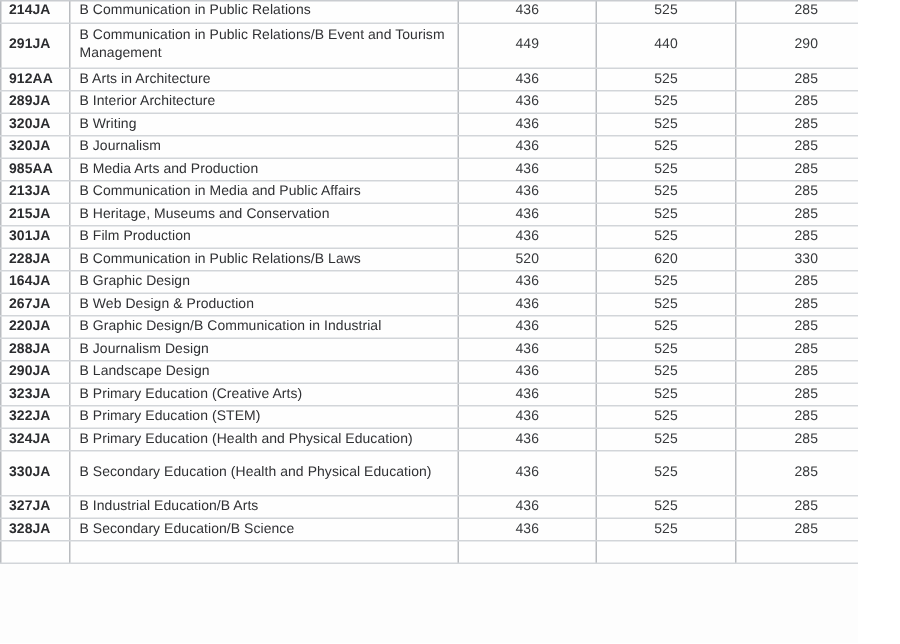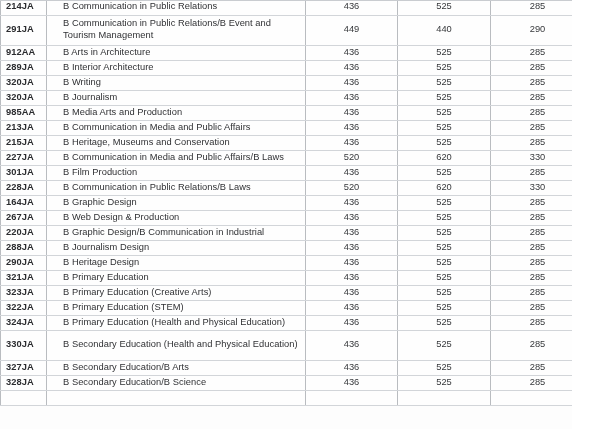--- a/index.html
+++ b/index.html
@@ -48,21 +48,21 @@
   }
   table.course-table tr td:first-child {
     border-left: 1px solid #b9bcc0;
   }
   table.course-table td.cell-code {
     font-weight: 600;
     padding-left: 5px;
     color: #2b2c2f;
   }
   table.course-table td.cell-name {
-    padding-left: 16px;
+    padding-left: 6px;
   }
   table.course-table td.cell-num {
     text-align: center;
     color: #36383b;
   }
   table.course-table tr.row-tall td {
     height: 30px;
   }
   
   table.course-table tr.row-sliver td {
@@ -149,27 +149,20 @@
           <td class="cell-num">285</td>
         </tr>
         <tr class="row">
           <td class="cell-code">215JA</td>
           <td class="cell-name">B Heritage, Museums and Conservation</td>
           <td class="cell-num">436</td>
           <td class="cell-num">525</td>
           <td class="cell-num">285</td>
         </tr>
         <tr class="row">
-          <td class="cell-code">227JA</td>
-          <td class="cell-name">B Communication in Media and Public Affairs/B Laws</td>
-          <td class="cell-num">520</td>
-          <td class="cell-num">620</td>
-          <td class="cell-num">330</td>
-        </tr>
-        <tr class="row">
           <td class="cell-code">301JA</td>
           <td class="cell-name">B Film Production</td>
           <td class="cell-num">436</td>
           <td class="cell-num">525</td>
           <td class="cell-num">285</td>
         </tr>
         <tr class="row">
           <td class="cell-code">228JA</td>
           <td class="cell-name">B Communication in Public Relations/B Laws</td>
           <td class="cell-num">520</td>
@@ -199,28 +192,21 @@
         </tr>
         <tr class="row">
           <td class="cell-code">288JA</td>
           <td class="cell-name">B Journalism Design</td>
           <td class="cell-num">436</td>
           <td class="cell-num">525</td>
           <td class="cell-num">285</td>
         </tr>
         <tr class="row">
           <td class="cell-code">290JA</td>
-          <td class="cell-name">B Heritage Design</td>
-          <td class="cell-num">436</td>
-          <td class="cell-num">525</td>
-          <td class="cell-num">285</td>
-        </tr>
-        <tr class="row">
-          <td class="cell-code">321JA</td>
-          <td class="cell-name">B Primary Education</td>
+          <td class="cell-name">B Landscape Design</td>
           <td class="cell-num">436</td>
           <td class="cell-num">525</td>
           <td class="cell-num">285</td>
         </tr>
         <tr class="row">
           <td class="cell-code">323JA</td>
           <td class="cell-name">B Primary Education (Creative Arts)</td>
           <td class="cell-num">436</td>
           <td class="cell-num">525</td>
           <td class="cell-num">285</td>
@@ -241,21 +227,21 @@
         </tr>
         <tr class="row row-tall">
           <td class="cell-code">330JA</td>
           <td class="cell-name">B Secondary Education (Health and Physical Education)</td>
           <td class="cell-num">436</td>
           <td class="cell-num">525</td>
           <td class="cell-num">285</td>
         </tr>
         <tr class="row">
           <td class="cell-code">327JA</td>
-          <td class="cell-name">B Secondary Education/B Arts</td>
+          <td class="cell-name">B Industrial Education/B Arts</td>
           <td class="cell-num">436</td>
           <td class="cell-num">525</td>
           <td class="cell-num">285</td>
         </tr>
         <tr class="row">
           <td class="cell-code">328JA</td>
           <td class="cell-name">B Secondary Education/B Science</td>
           <td class="cell-num">436</td>
           <td class="cell-num">525</td>
           <td class="cell-num">285</td>

